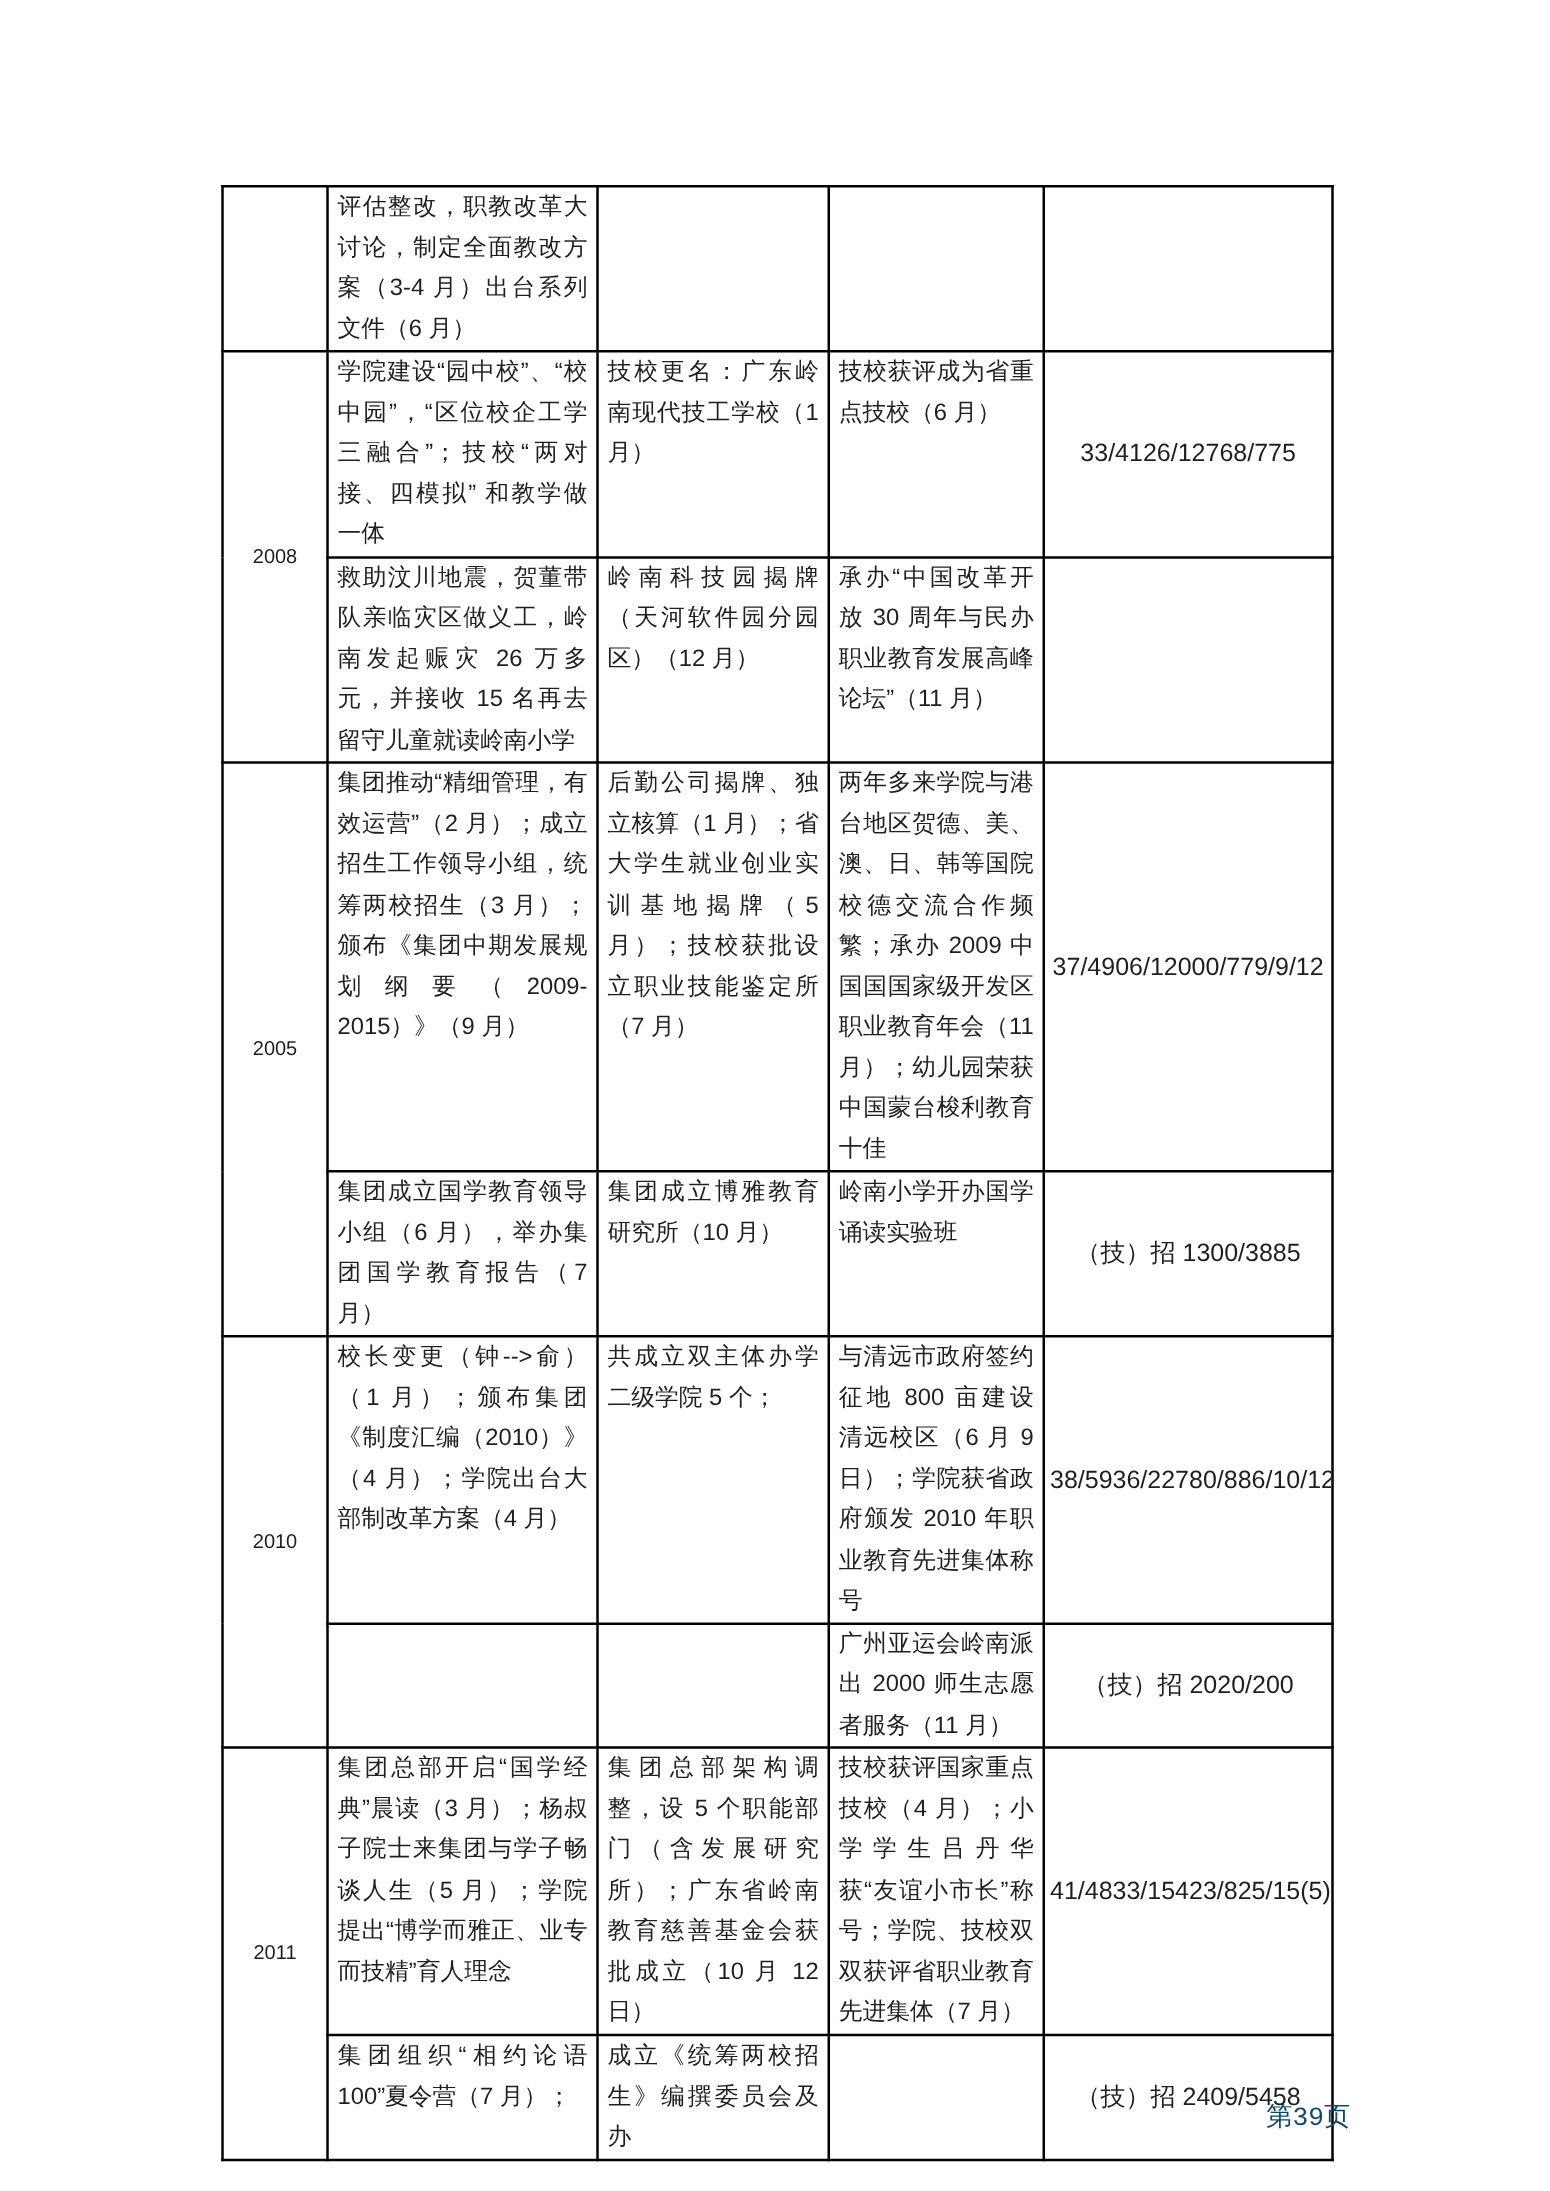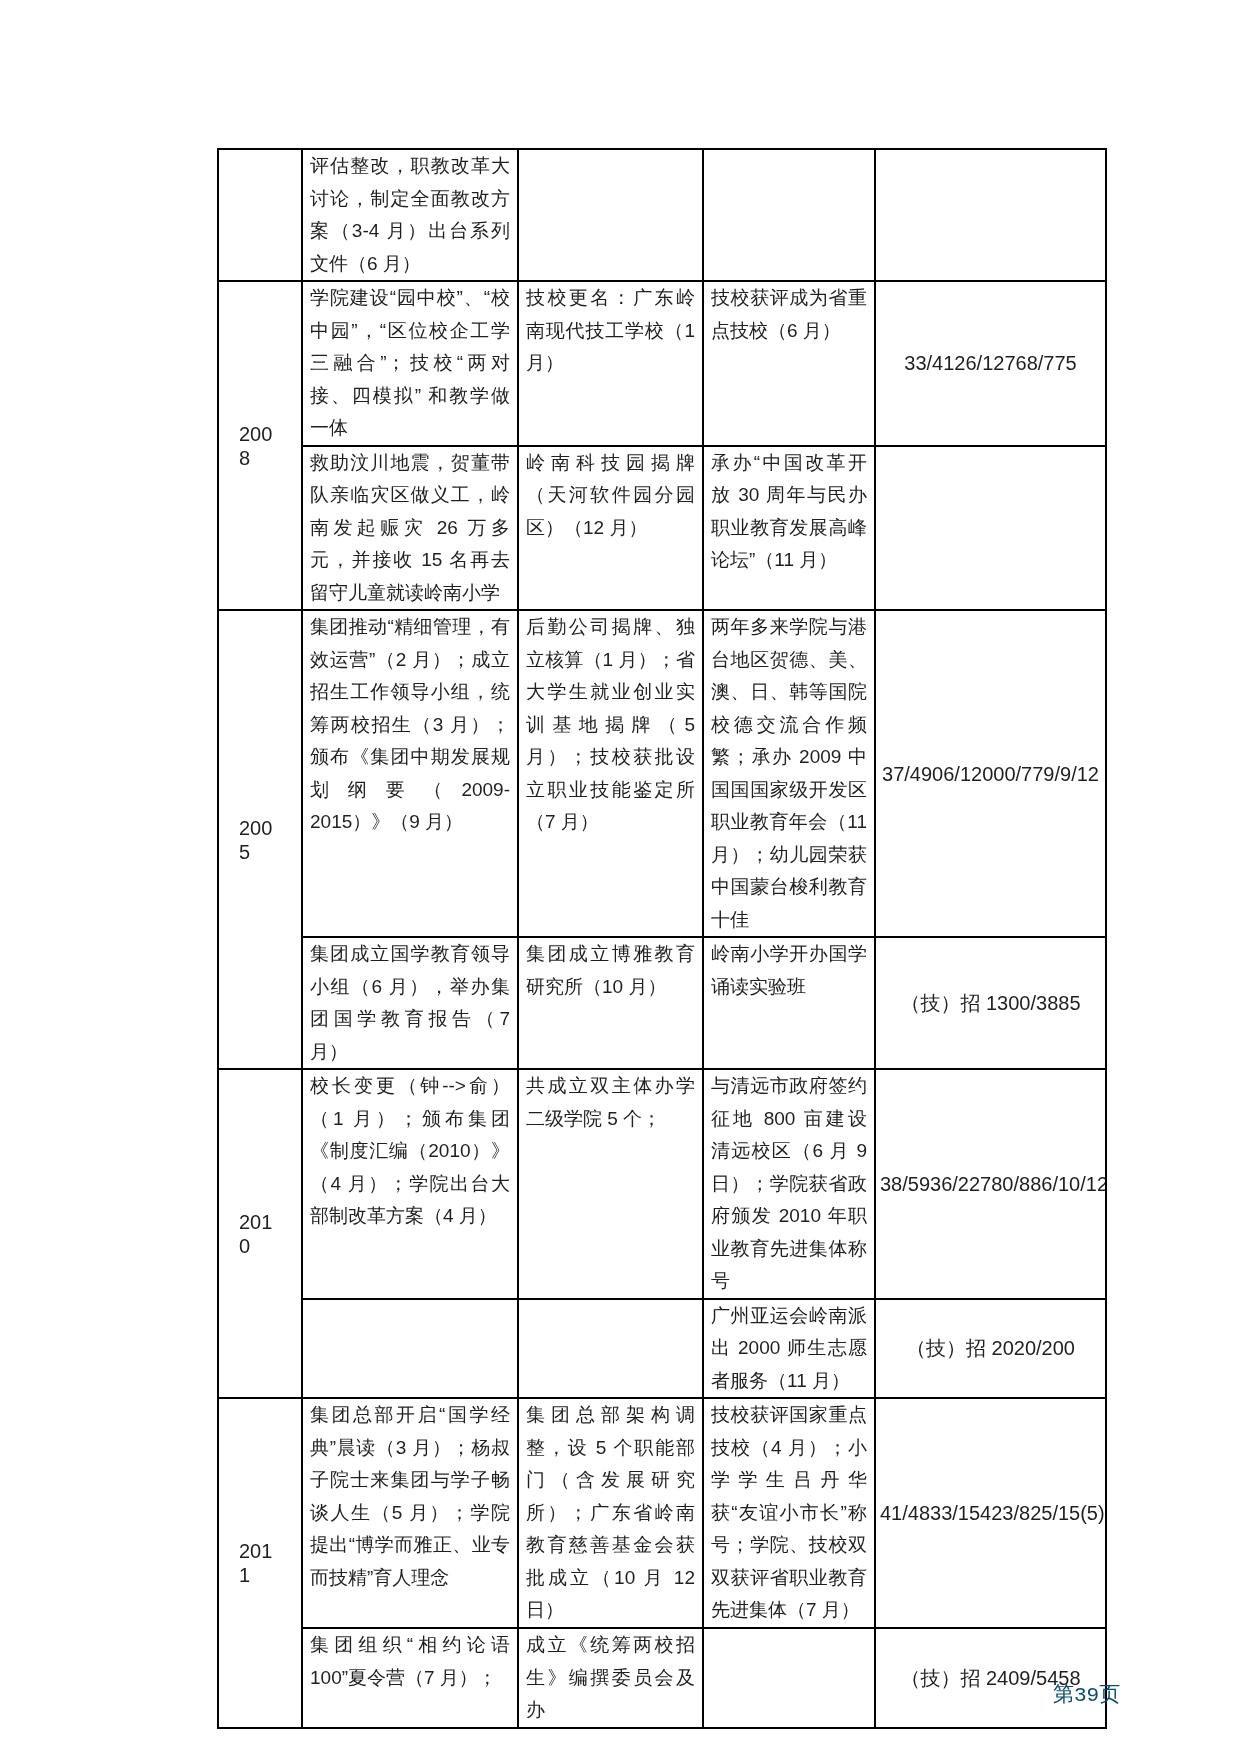--- a/index.html
+++ b/index.html
@@ -11,21 +11,20 @@
     width: 1240px;
     height: 1753px;
     background: #ffffff;
     font-family: "Liberation Sans", sans-serif;
     color: #1f1f1f;
   }
   .page {
     position: absolute;
     inset: 0;
     background: #ffffff;
-    margin-left: 40px;
   }
   table.timeline {
     position: absolute;
     left: 177px;
     top: 148px;
     width: 888px;
     border-collapse: collapse;
     table-layout: fixed;
   }
   table.timeline td {
@@ -33,23 +32,23 @@
     vertical-align: top;
     padding: 0 7px;
     font-size: 19px;
     line-height: 32.5px;
     text-align: justify;
     overflow: hidden;
     overflow-wrap: break-word;
   }
   table.timeline td.year {
     vertical-align: middle;
-    text-align: left;
-    padding: 0 20px;
-    font-size: 20px;
+    text-align: center;
+    padding: 0 2px;
+    font-size: 16px;
     line-height: 24px;
   }
   table.timeline td.stats {
     vertical-align: middle;
     text-align: center;
     font-size: 20px;
     line-height: 26px;
     padding: 0 4px;
     white-space: nowrap;
   }

